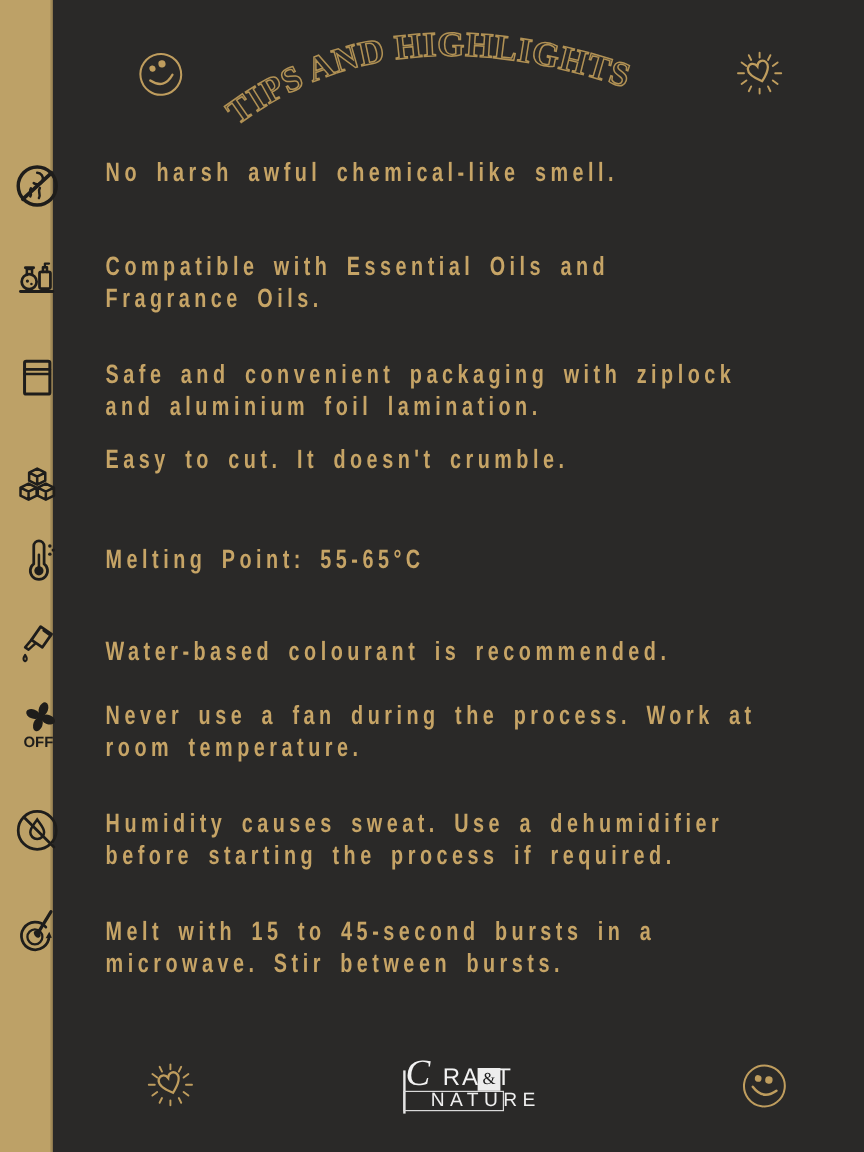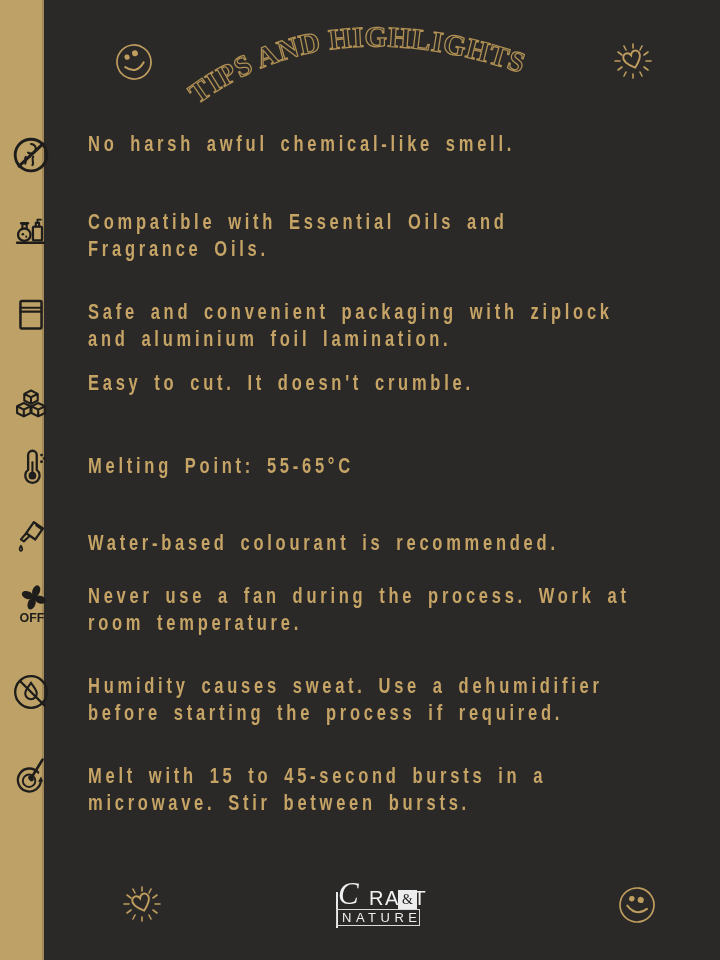--- a/index.html
+++ b/index.html
@@ -51,21 +51,21 @@
   }
   .logo-amp{
     font-family:"Liberation Serif", serif;font-size:14px;color:#1c1c1c;
   }
   .logo-naturebox{
     position:absolute;left:0;top:26px;width:84px;height:17px;
     border:1px solid #d9d9d9;box-sizing:border-box;
     display:flex;align-items:center;
   }
   .logo-nature{
-    font-size:13px;letter-spacing:4.5px;color:#efefef;padding-left:5px;
+    font-size:16px;letter-spacing:4.5px;color:#efefef;padding-left:22px;
   }
   svg{display:block;}
 </style>
 </head>
 <body>
 
 <div class="sidebar">
 
   <svg class="side-icon" style="top:132px" width="46" height="46" viewBox="0 0 48 48">
     <g stroke="#1e1d1b" fill="none" stroke-linecap="round">

